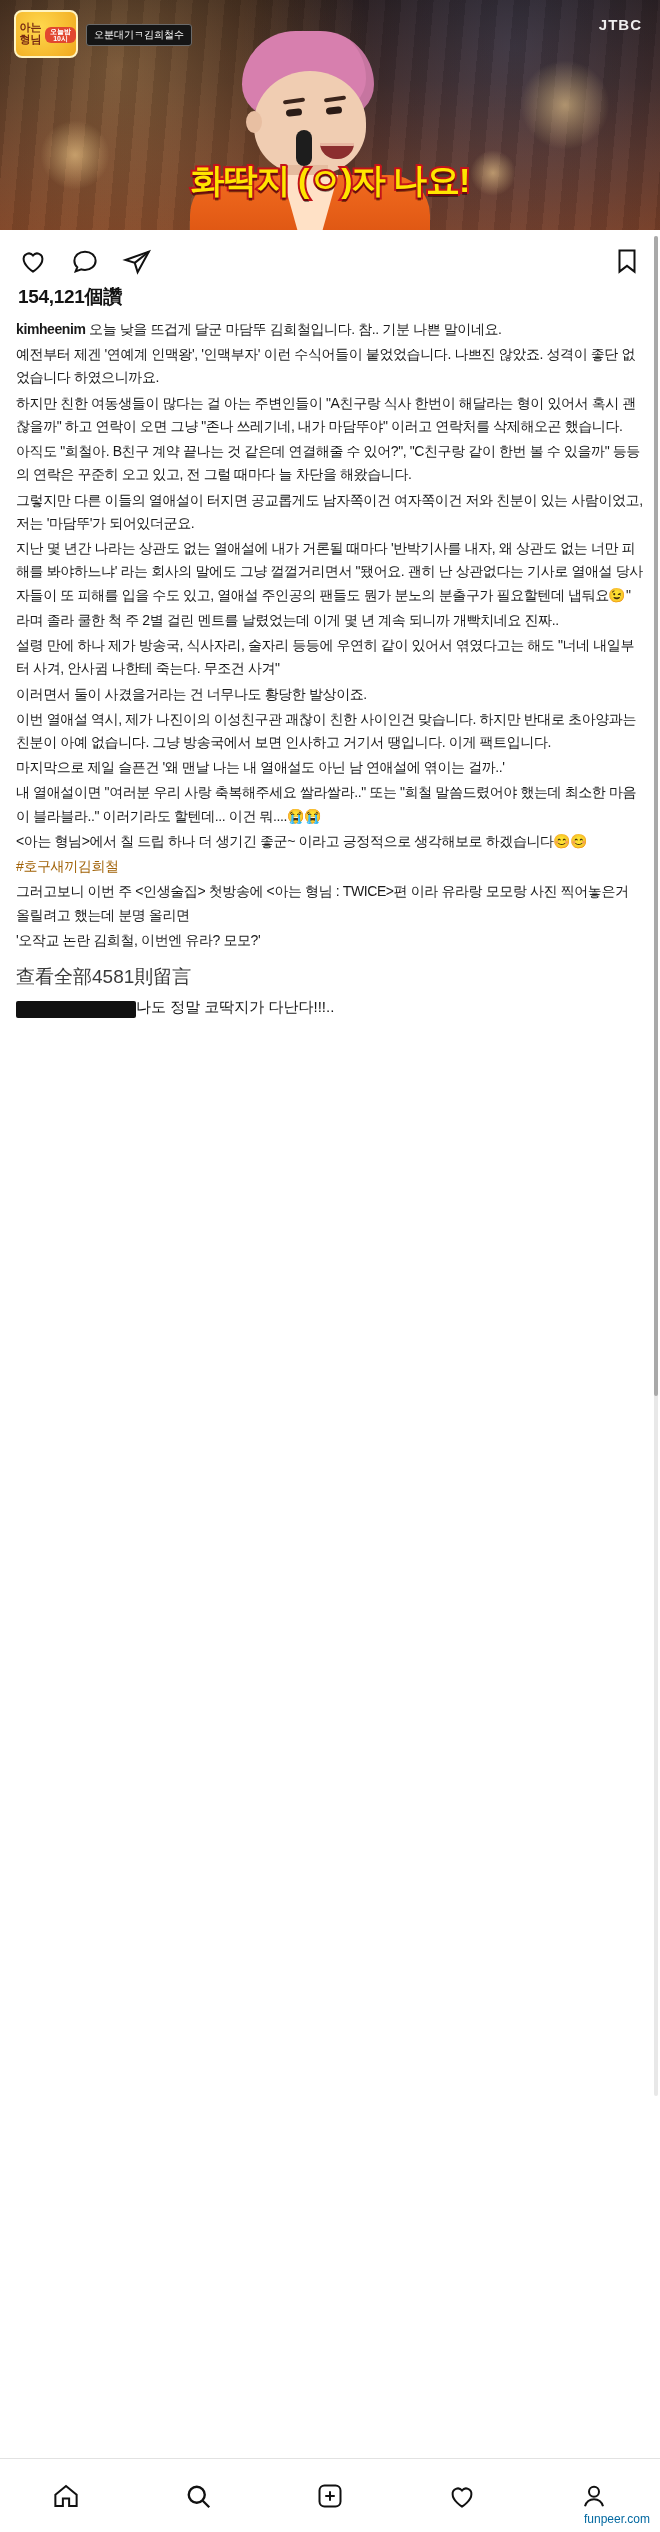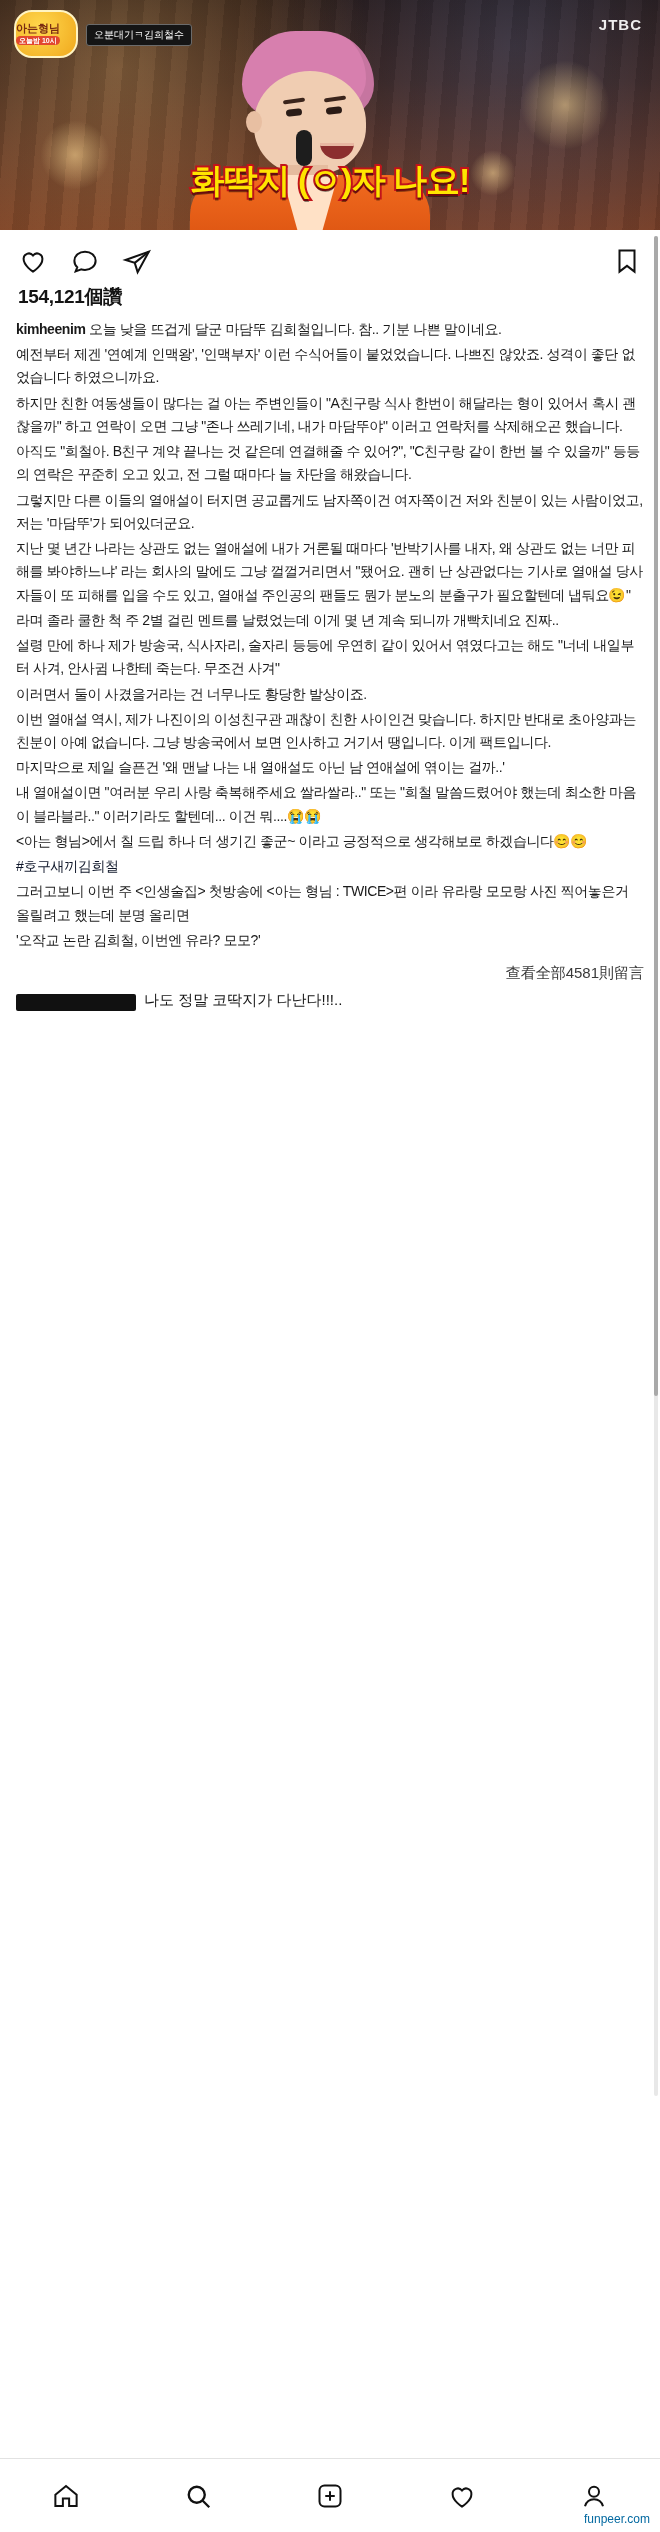--- a/index.html
+++ b/index.html
@@ -92,22 +92,22 @@
     background:#1d1d1d; border-radius:8px;
   }
   .media .logo-tv{
     position:absolute; right:18px; top:16px;
     color:#fff; font-weight:bold; font-size:15px; letter-spacing:1px;
     opacity:.92; font-family:"Liberation Sans", sans-serif;
   }
   .media .badge-left{
     position:absolute; left:14px; top:10px; width:64px; height:48px;
     background: radial-gradient(circle at 40% 35%, #ffd84d, #f0a81d);
-    border-radius:18px;
-    display:flex; flex-direction:column; align-items:flex-start; justify-content:center;
+    border-radius:8px;
+    display:flex; flex-direction:row; align-items:center; justify-content:center;
     color:#7a2b12; font-size:11px; font-weight:bold; line-height:1.05;
     border:2px solid #fff4c2;
     text-align:center;
   }
   .media .badge-left .sub{ font-size:7px; color:#fff; background:#e2472f; border-radius:6px; padding:1px 3px; margin-top:2px;}
   .media .chip{
     position:absolute; left:86px; top:24px;
     background:#151515; color:#fff; font-size:10px; padding:3px 7px; border-radius:3px;
     border:1px solid #6b6b6b;
   }
@@ -141,32 +141,31 @@
   .body-text{
     padding: 6px 16px 0 16px;
     font-size: 14px;
     line-height: 1.66;
     letter-spacing: -.4px;
     color: #1a1a1a;
     word-break: break-all;
   }
   .body-text .user{ font-weight:bold; }
   .body-text p{ margin: 0 0 2px 0; }
-  .body-text .tag{ color:#0f172a; }
+  .body-text .tag{ color:#a16207; }
 
   .view-comments{
     padding: 10px 16px 4px 16px;
-    font-size: 15px;
+    font-size: 19px;
     color:#3a3a3a;
-    text-align:right;
   }
   .last-comment{
     padding: 4px 16px 0 16px;
     font-size: 15px;
-    display:flex; align-items:flex-start; gap:8px;
+    display:flex; align-items:flex-start; 
   }
   .last-comment .redacted{
     display:inline-block; width:120px; height:17px; background:#111; border-radius:2px;
     margin-top:3px;
   }
 
   
   .scrollbar{
     position:absolute; right:2px; top:236px; width:4px; height:1860px;
     background:#e8e8e8; border-radius:2px;

